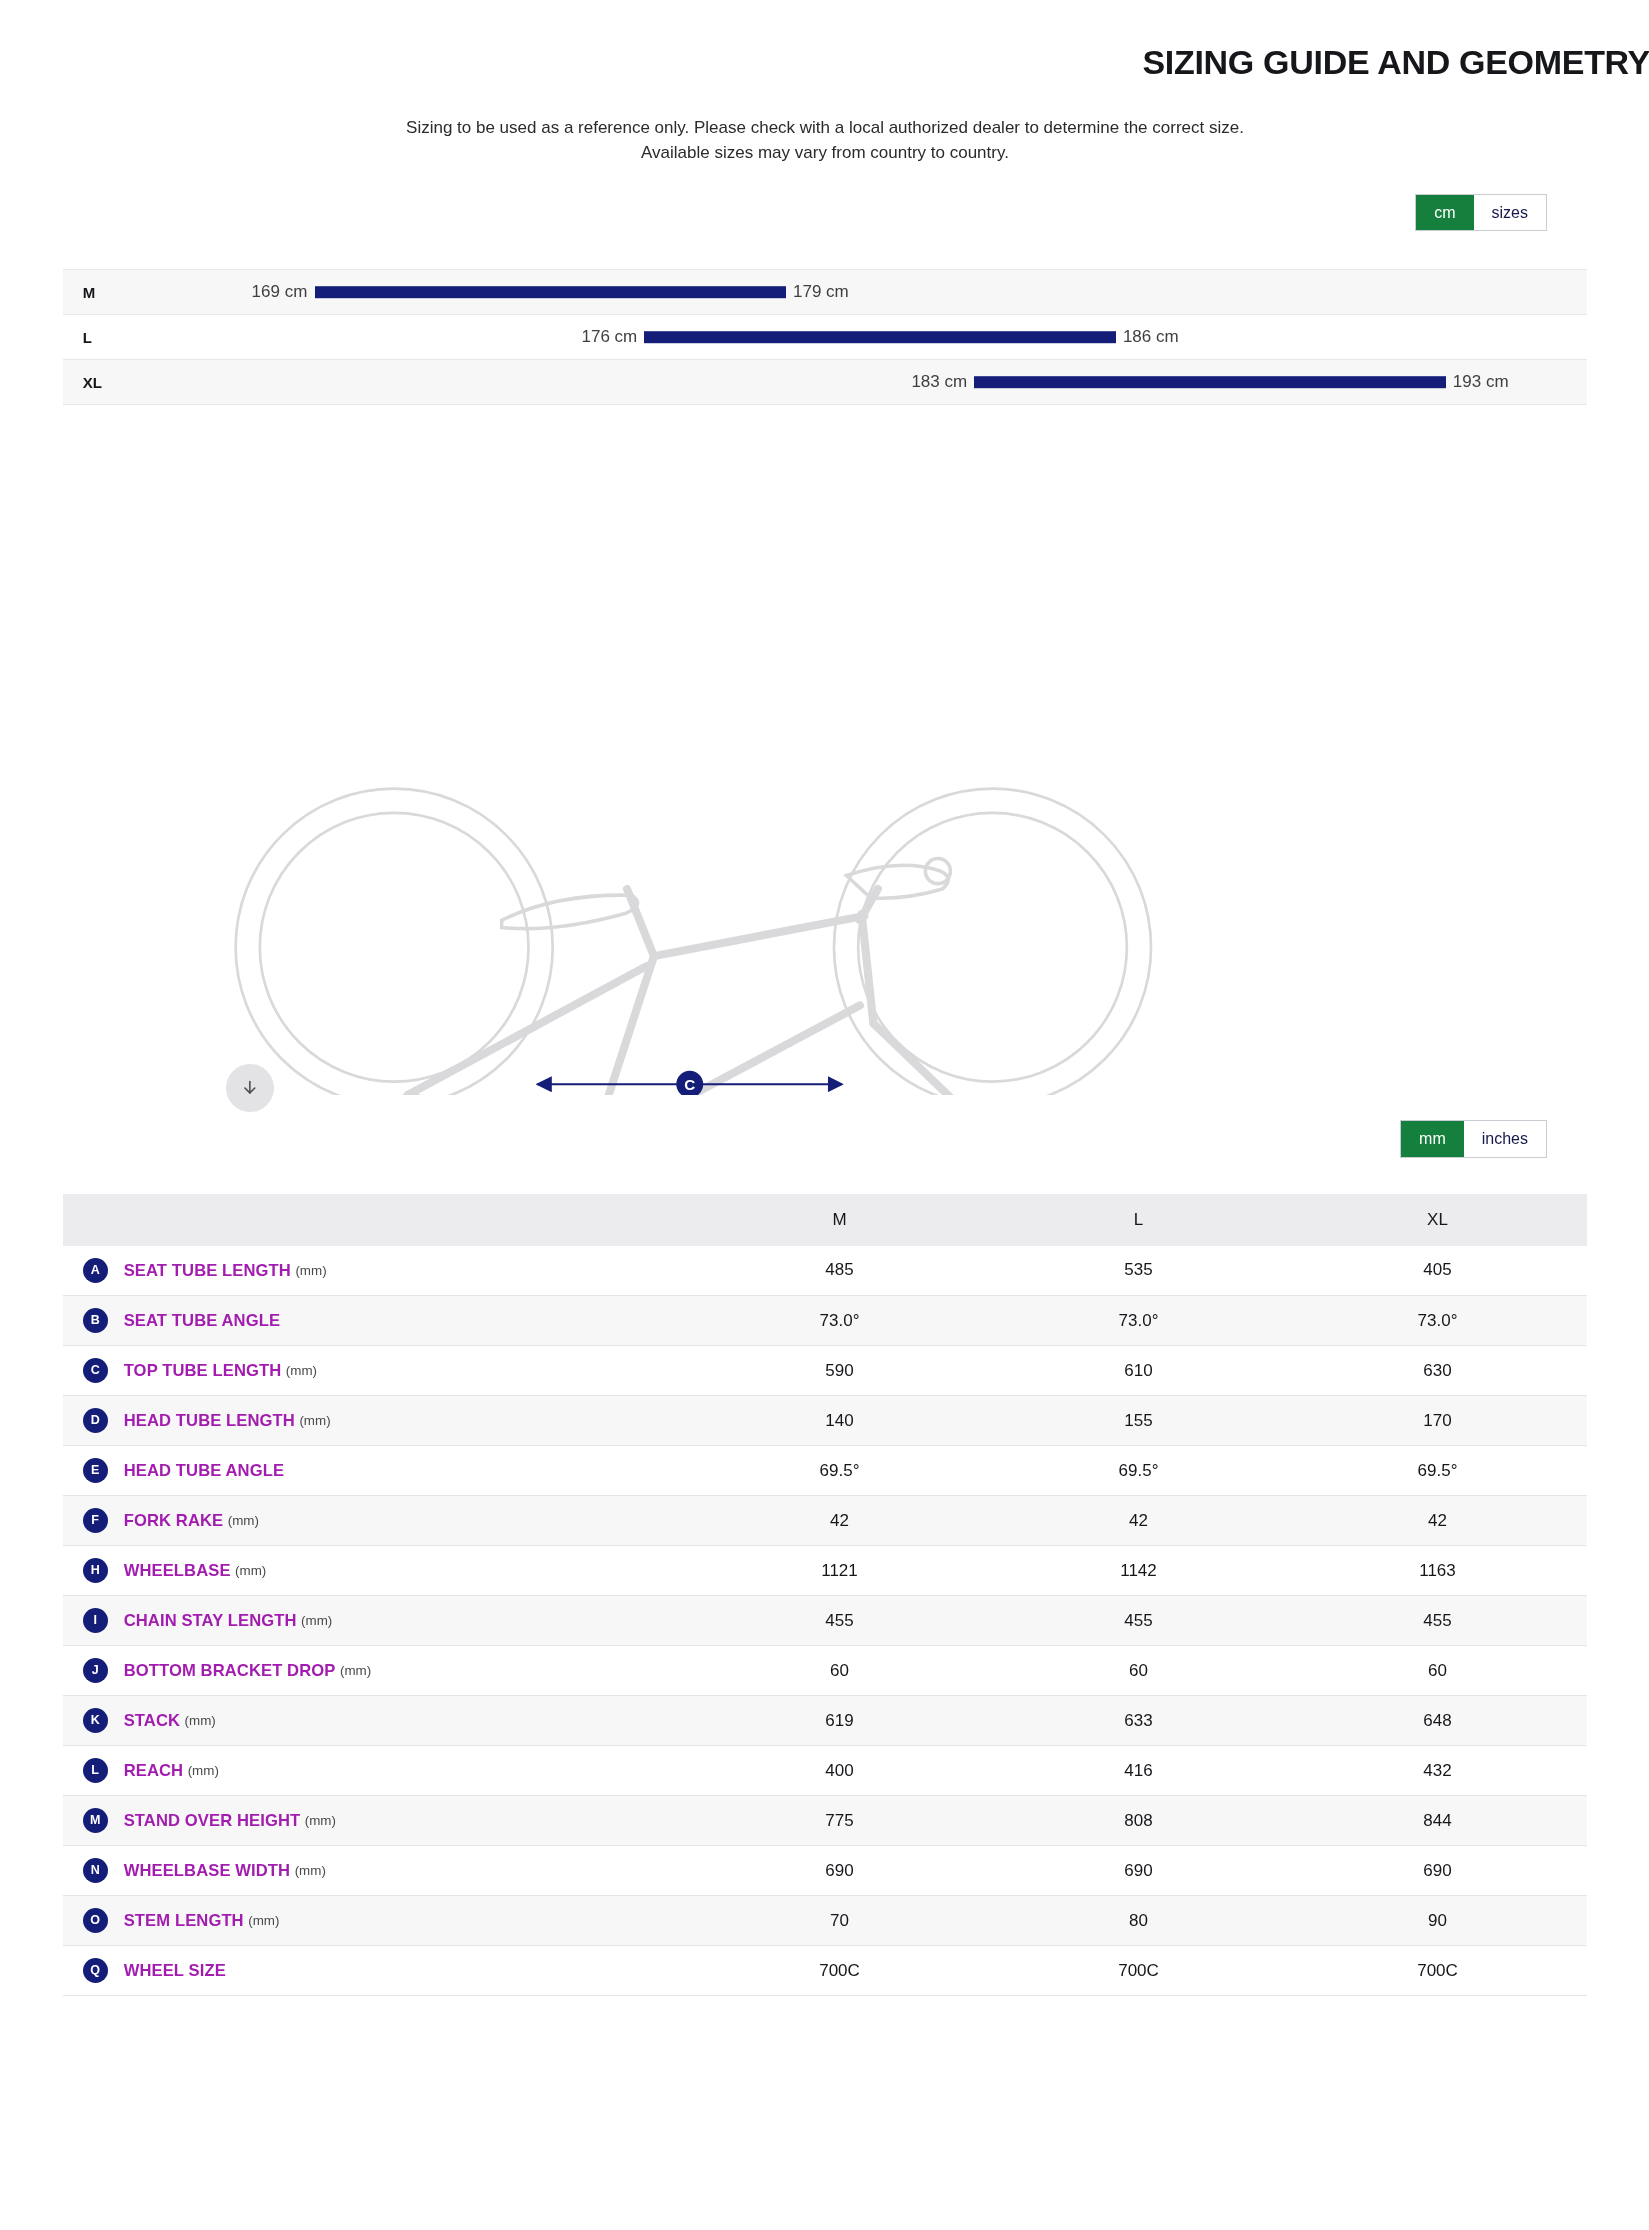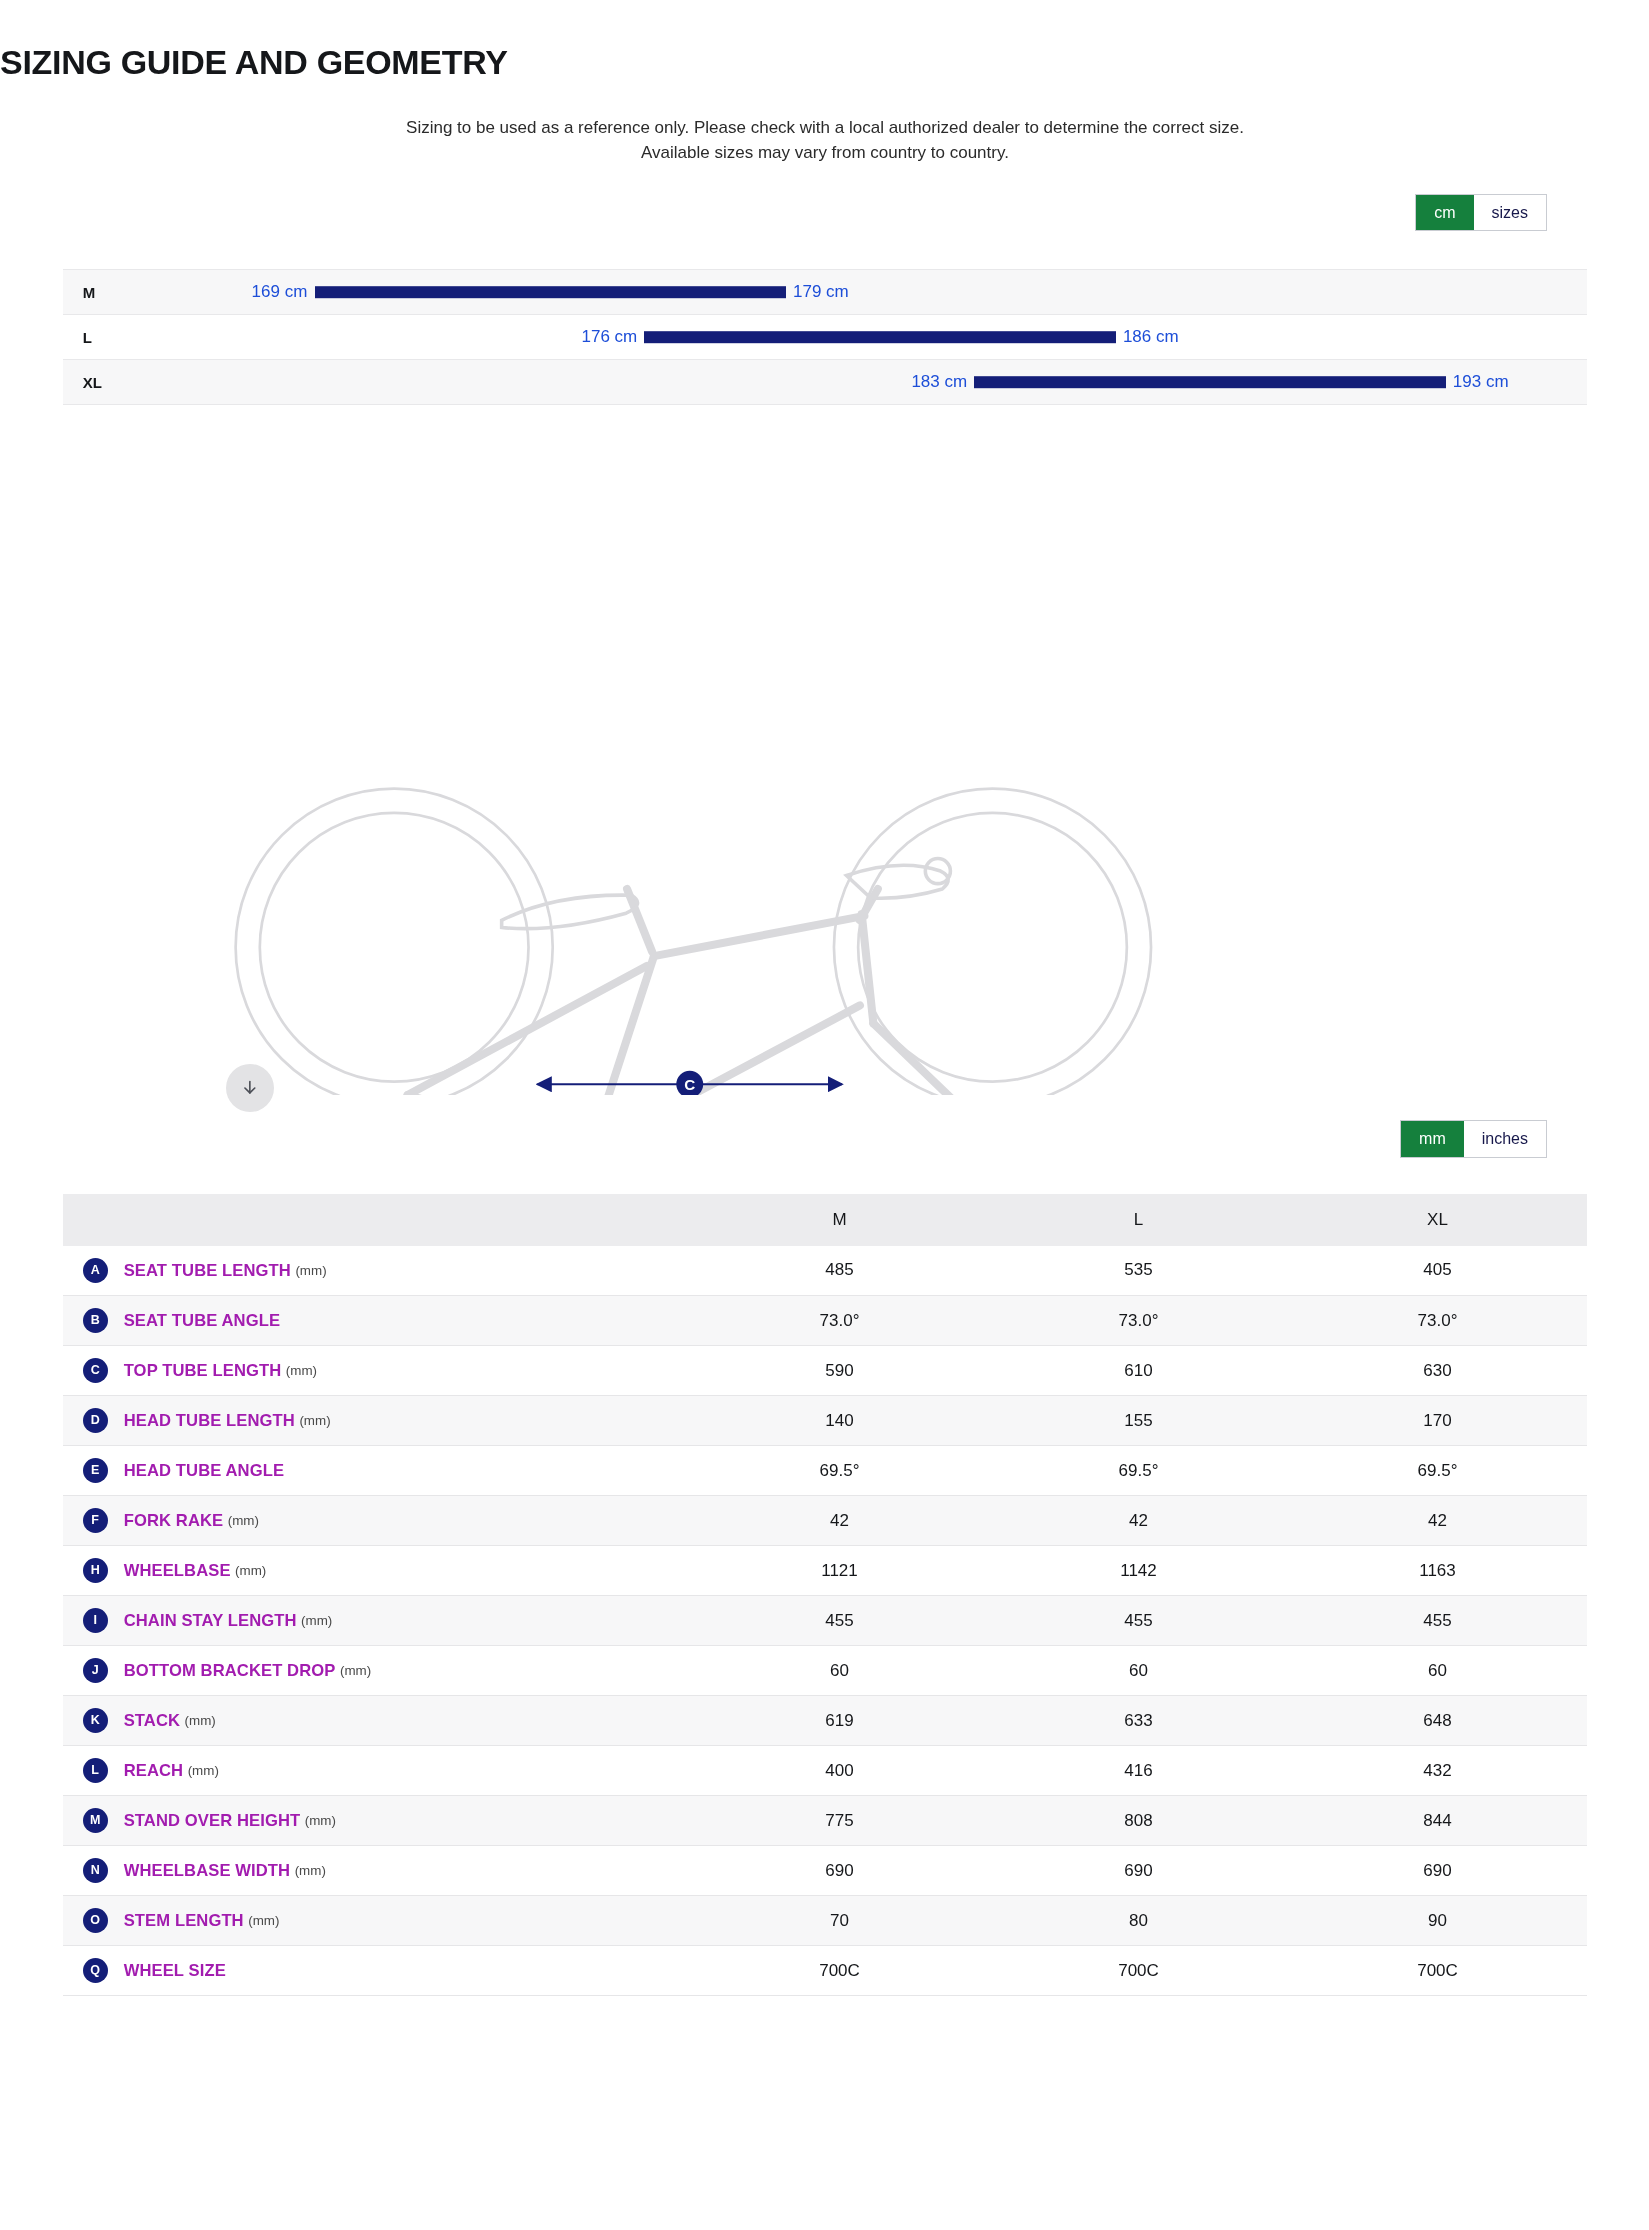--- a/index.html
+++ b/index.html
@@ -11,21 +11,21 @@
     color: #1b1b1b;
   }
   .page {
     width: 1650px;
     min-height: 2230px;
     position: relative;
     padding: 0;
   }
   
   .title {
-    text-align: left;
+    text-align: right;
     font-size: 34px;
     font-weight: bold;
     letter-spacing: -0.3px;
     color: #15171a;
     margin: 43px 0 0 0;
   }
   .subtitle {
     text-align: center;
     font-size: 17px;
     line-height: 1.45;
@@ -90,21 +90,21 @@
     top: 50%;
     transform: translateY(-50%);
     height: 11.6px;
     background: #141e78;
   }
   .bar-min, .bar-max {
     position: absolute;
     top: 50%;
     transform: translateY(-50%);
     font-size: 17px;
-    color: #1d4ed8;
+    color: #404040;
     white-space: nowrap;
   }
   .bar-min { text-align: right; }
   
   .diagram-wrap {
     position: relative;
     margin: 63px 0 0 0;
     height: 627px;
   }
   .diagram-wrap svg { display: block; }

